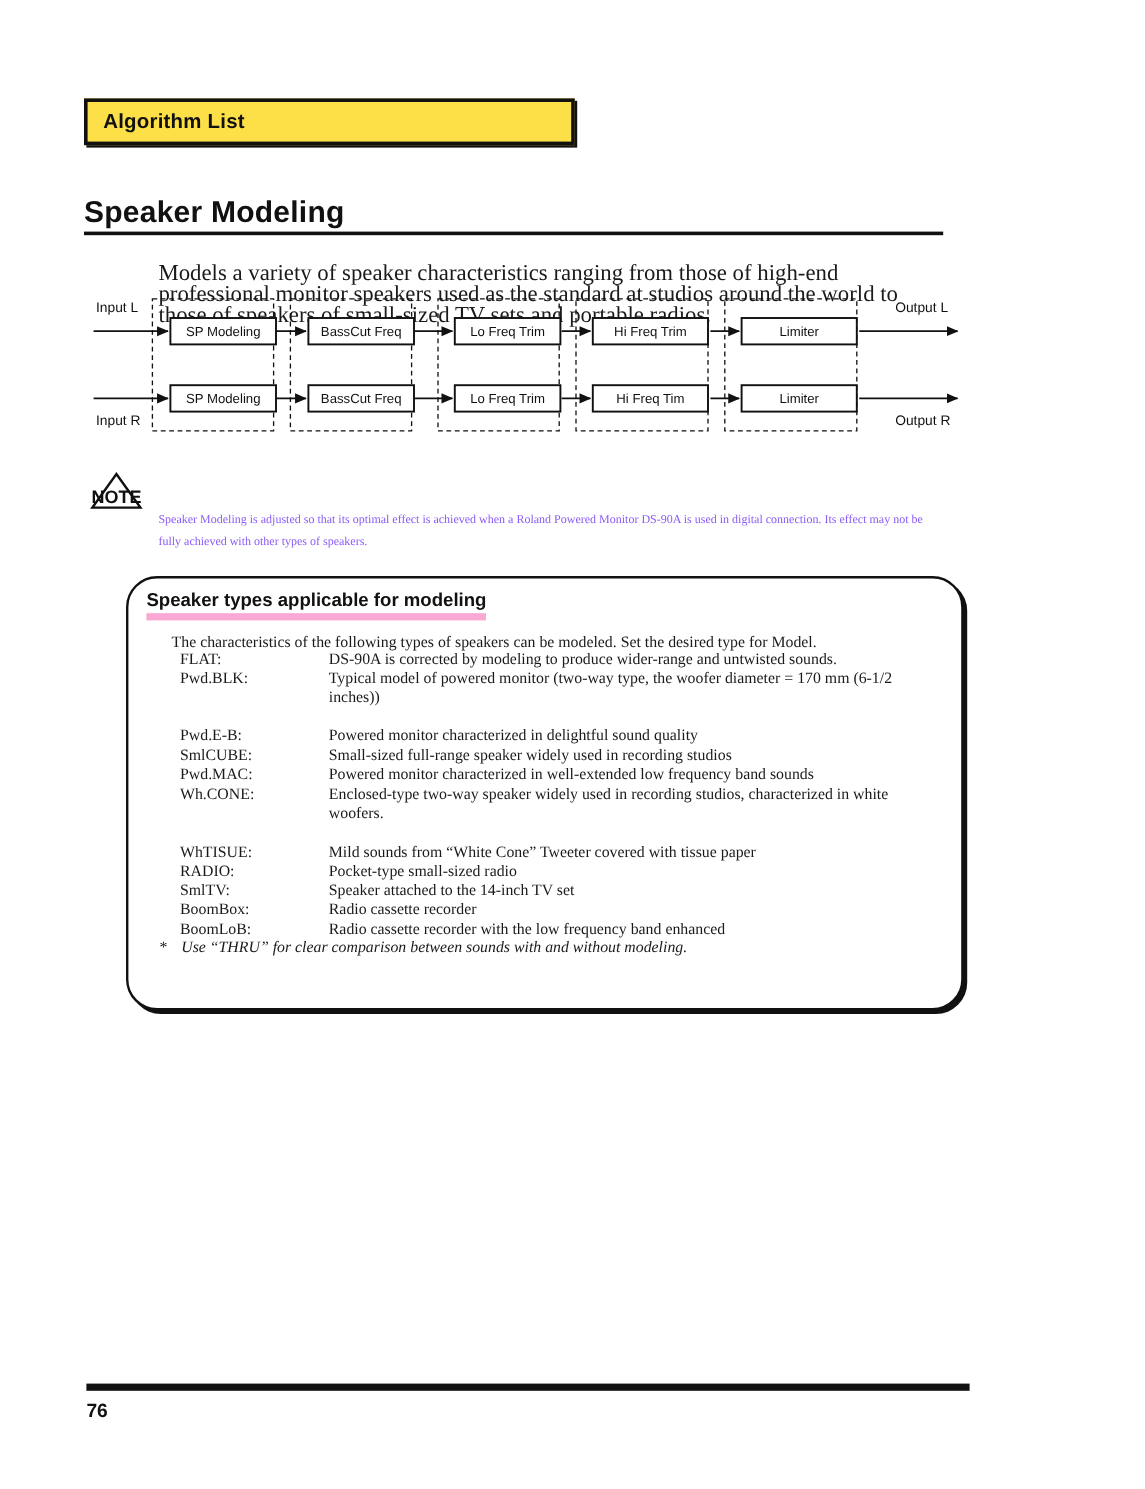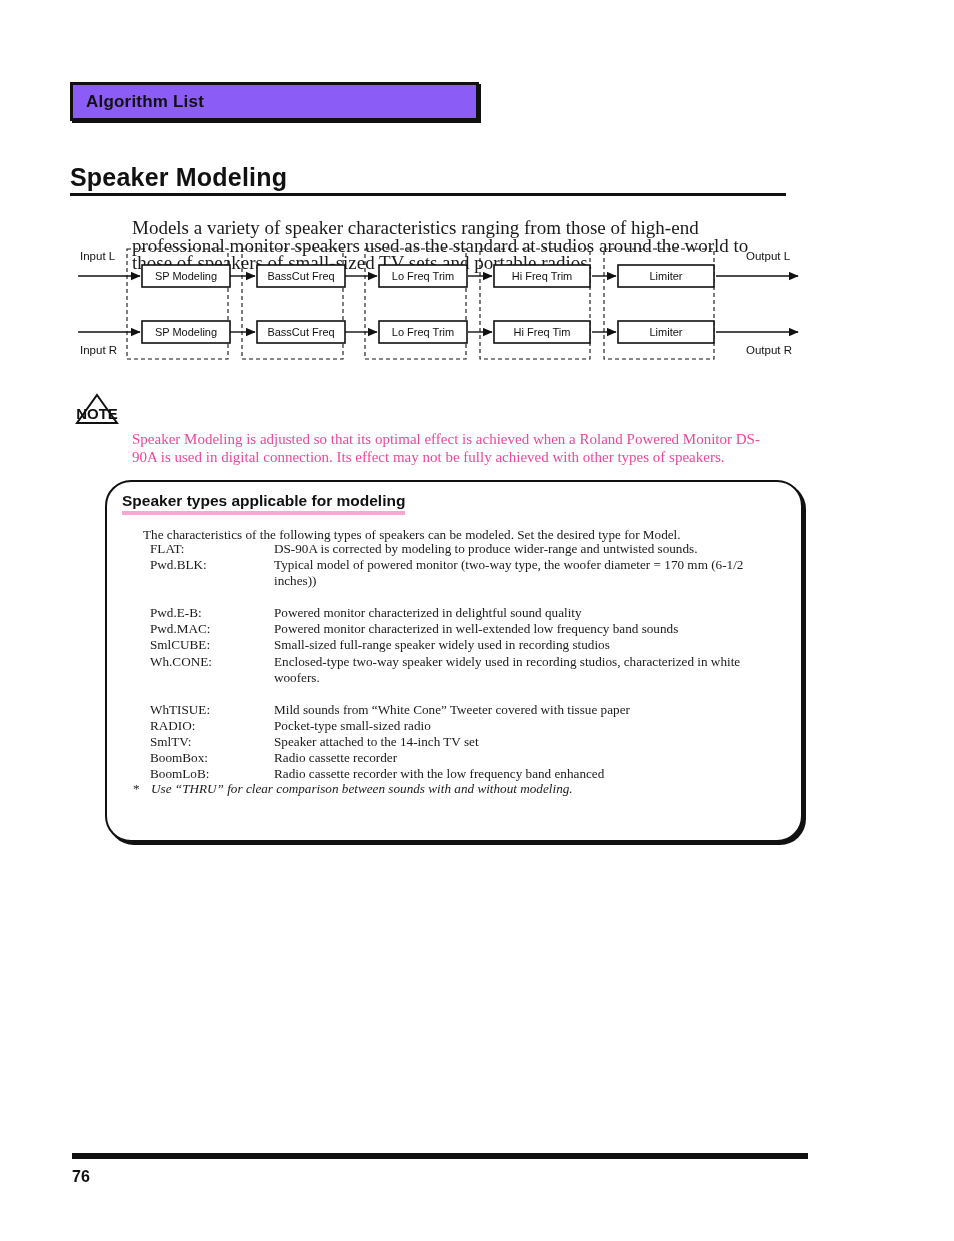--- a/index.html
+++ b/index.html
@@ -18,21 +18,21 @@
 
   
   .algo-box {
     position: absolute;
     left: 70px;
     top: 82px;
     width: 403px;
     height: 33px;
     border: 3px solid #111;
     box-shadow: 2px 2px 0 #111;
-    background: #8b5cf6;
+    background: #fde047;
   }
   .algo-box-label {
     position: absolute;
     left: 13px;
     top: 50%;
     transform: translateY(-52%);
     font-family: "Liberation Sans", sans-serif;
     font-weight: bold;
     font-size: 17px;
     letter-spacing: 0.2px;
@@ -88,23 +88,23 @@
     top: 392px;
     width: 46px;
     height: 36px;
   }
   .note-icon svg { display: block; }
   .note-text {
     position: absolute;
     left: 132px;
     top: 415px;
     width: 650px;
-    font-size: 15px;
+    font-size: 10px;
     line-height: 18px;
-    color: #ec4899;
+    color: #8b5cf6;
   }
 
   
   .types-box {
     position: absolute;
     left: 105px;
     top: 480px;
     width: 698px;
     height: 362px;
     border: 2.5px solid #111;
@@ -114,21 +114,21 @@
     box-sizing: border-box;
   }
   .types-heading {
     position: absolute;
     left: 122px;
     top: 492px;
     font-family: "Liberation Sans", sans-serif;
     font-weight: bold;
     font-size: 15.5px;
     color: #111;
-    border-bottom: 4px solid #f9a8d4;
+    border-bottom: 6px solid #f9a8d4;
     padding-bottom: 1px;
   }
   .types-sub {
     position: absolute;
     left: 132px;
     top: 513px;
     width: 640px;
     font-size: 13.2px;
     line-height: 17px;
     color: #1a1a1a;
@@ -307,26 +307,26 @@
   </div>
   <div class="type-row">
     <span class="type-term">Pwd.BLK:</span>
     <span class="type-desc">Typical model of powered monitor (two-way type, the woofer diameter = 170 mm (6-1/2 inches))</span>
   </div>
   <div class="type-row gap">
     <span class="type-term">Pwd.E-B:</span>
     <span class="type-desc">Powered monitor characterized in delightful sound quality</span>
   </div>
   <div class="type-row">
+    <span class="type-term">SmlCUBE:</span>
+    <span class="type-desc">Small-sized full-range speaker widely used in recording studios</span>
+  </div>
+  <div class="type-row">
     <span class="type-term">Pwd.MAC:</span>
     <span class="type-desc">Powered monitor characterized in well-extended low frequency band sounds</span>
-  </div>
-  <div class="type-row">
-    <span class="type-term">SmlCUBE:</span>
-    <span class="type-desc">Small-sized full-range speaker widely used in recording studios</span>
   </div>
   <div class="type-row">
     <span class="type-term">Wh.CONE:</span>
     <span class="type-desc">Enclosed-type two-way speaker widely used in recording studios, characterized in white woofers.</span>
   </div>
   <div class="type-row gap">
     <span class="type-term">WhTISUE:</span>
     <span class="type-desc">Mild sounds from “White Cone” Tweeter covered with tissue paper</span>
   </div>
   <div class="type-row">

